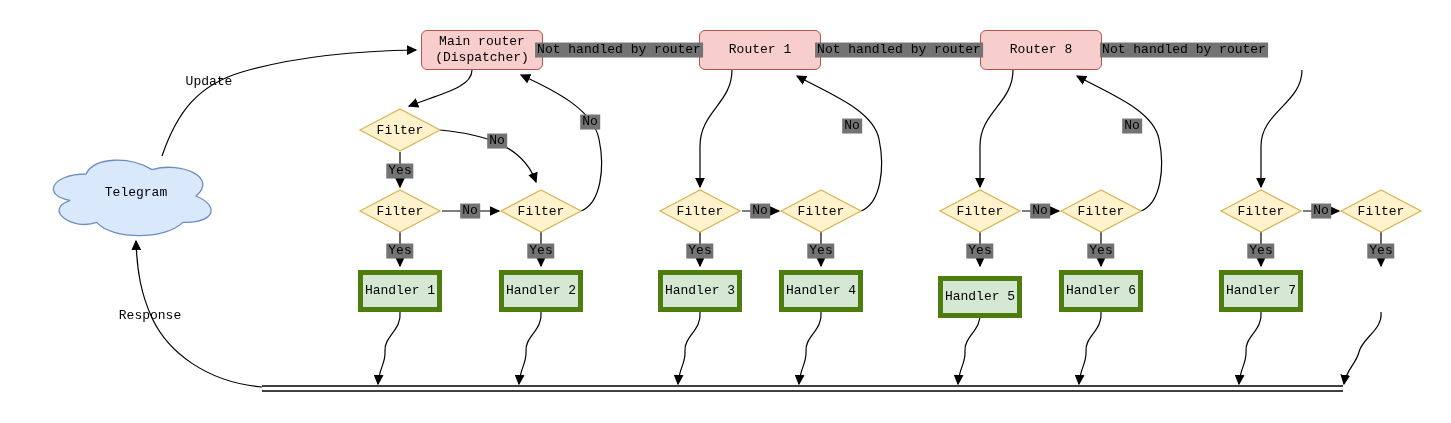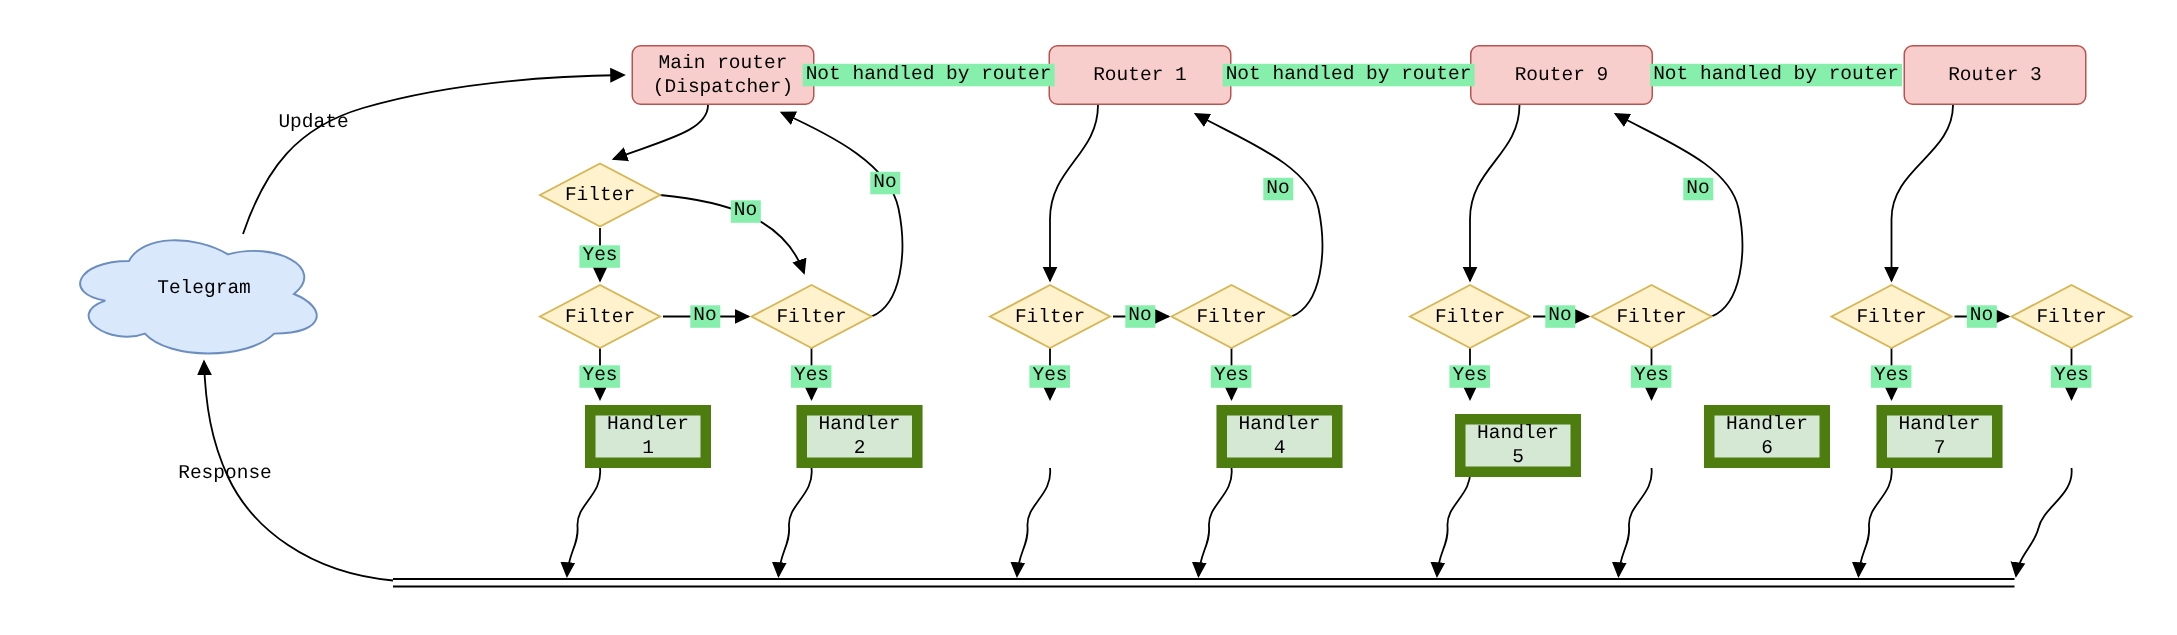--- a/index.html
+++ b/index.html
@@ -7,23 +7,23 @@
   body { font-family:"Liberation Sans", sans-serif; color:#000; }
   #canvas { position:relative; width:1451px; height:423px; background:#fff; overflow:hidden;font-family:Liberation Mono, monospace; }
   #edges { position:absolute; left:0; top:0; }
   .edge { fill:none; stroke:#000000; stroke-width:1.2; }
   .bus  { fill:none; stroke:#000000; stroke-width:1.3; }
   .diamond { fill:#fff2cc; stroke:#d6b656; stroke-width:1.3; }
   .cloud { fill:#dae8fc; stroke:#6c8ebf; stroke-width:1.3; }
   .node { position:absolute; display:flex; align-items:center; justify-content:center;
           text-align:center; font-size:13px; line-height:1.25; }
   .router  { width:122px; height:40px; background:#f8cecc; border:1px solid #b85450; border-radius:6px; }
-  .handler { width:84px;  height:42px; background:#d5e8d4; border:7px solid #4d7c0f;margin-left:32px; }
+  .handler { width:84px;  height:42px; background:#d5e8d4; border:5px solid #4d7c0f; }
   .lbl { position:absolute; transform:translate(-50%,-50%); font-size:13px; white-space:nowrap; }
-  .bg  { background:#86efac; padding:0 2px; line-height:1.15; }
+  .bg  { background:#737373; padding:0 2px; line-height:1.15; }
 </style>
 </head>
 <body>
 
 <div id="canvas">
 
   <svg id="edges" width="1451" height="423" viewBox="0 0 1451 423">
     <defs>
       <marker id="arr" viewBox="0 0 10 10" refX="8.5" refY="5" markerWidth="9" markerHeight="9" orient="auto-start-reverse">
         <path d="M0.5,1.2 L8.5,5 L0.5,8.8 Z" fill="#000" stroke="#000"></path>
@@ -84,28 +84,28 @@
     <polygon class="diamond" points="660,211 700,190 740,211 700,232"></polygon>
     <polygon class="diamond" points="781,211 821,190 861,211 821,232"></polygon>
     <polygon class="diamond" points="940,211 980,190 1020,211 980,232"></polygon>
     <polygon class="diamond" points="1061,211 1101,190 1141,211 1101,232"></polygon>
     <polygon class="diamond" points="1221,211 1261,190 1301,211 1261,232"></polygon>
     <polygon class="diamond" points="1341,211 1381,190 1421,211 1381,232"></polygon>
   </svg>
 
   <div class="node router" style="left:421px;top:30px;">Main router (Dispatcher)</div>
   <div class="node router" style="left:699px;top:30px;">Router 1</div>
-  <div class="node router" style="left:980px;top:30px;">Router 9</div>
-  <div class="node router" style="left:1269px;top:30px;">Router 3</div>
+  <div class="node router" style="left:980px;top:30px;">Router 8</div>
 
   <div class="node handler" style="left:358px;top:270px;">Handler 1</div>
   <div class="node handler" style="left:499px;top:270px;">Handler 2</div>
+  <div class="node handler" style="left:658px;top:270px;">Handler 3</div>
   <div class="node handler" style="left:779px;top:270px;">Handler 4</div>
   <div class="node handler" style="left:938px;top:276px;">Handler 5</div>
-  <div class="node handler" style="left:1104px;top:270px;">Handler 6</div>
+  <div class="node handler" style="left:1059px;top:270px;">Handler 6</div>
   <div class="node handler" style="left:1219px;top:270px;">Handler 7</div>
 
   <div class="lbl" style="left:136px;top:192px;">Telegram</div>
 
   <div class="lbl" style="left:400px;top:130px;">Filter</div>
   <div class="lbl" style="left:400px;top:211px;">Filter</div>
   <div class="lbl" style="left:541px;top:211px;">Filter</div>
   <div class="lbl" style="left:700px;top:211px;">Filter</div>
   <div class="lbl" style="left:821px;top:211px;">Filter</div>
   <div class="lbl" style="left:980px;top:211px;">Filter</div>

